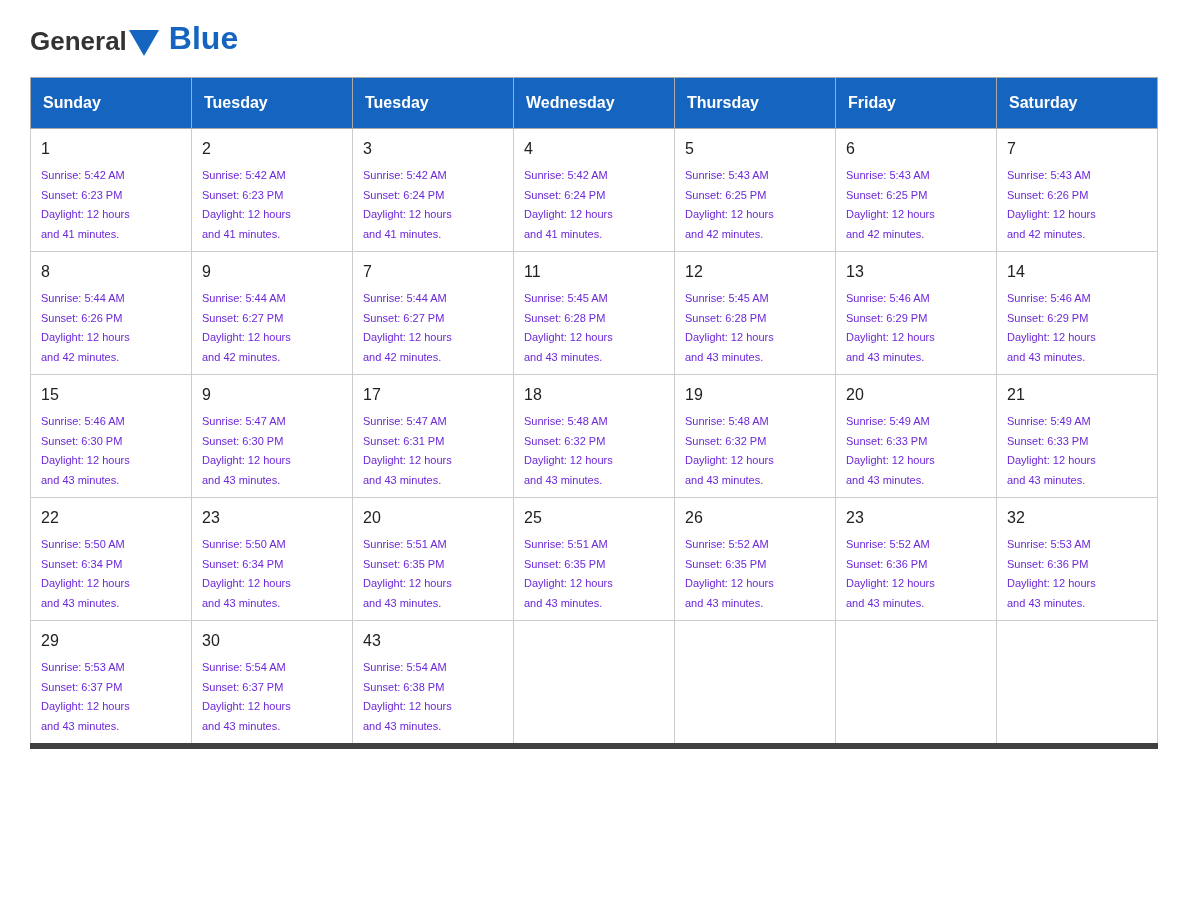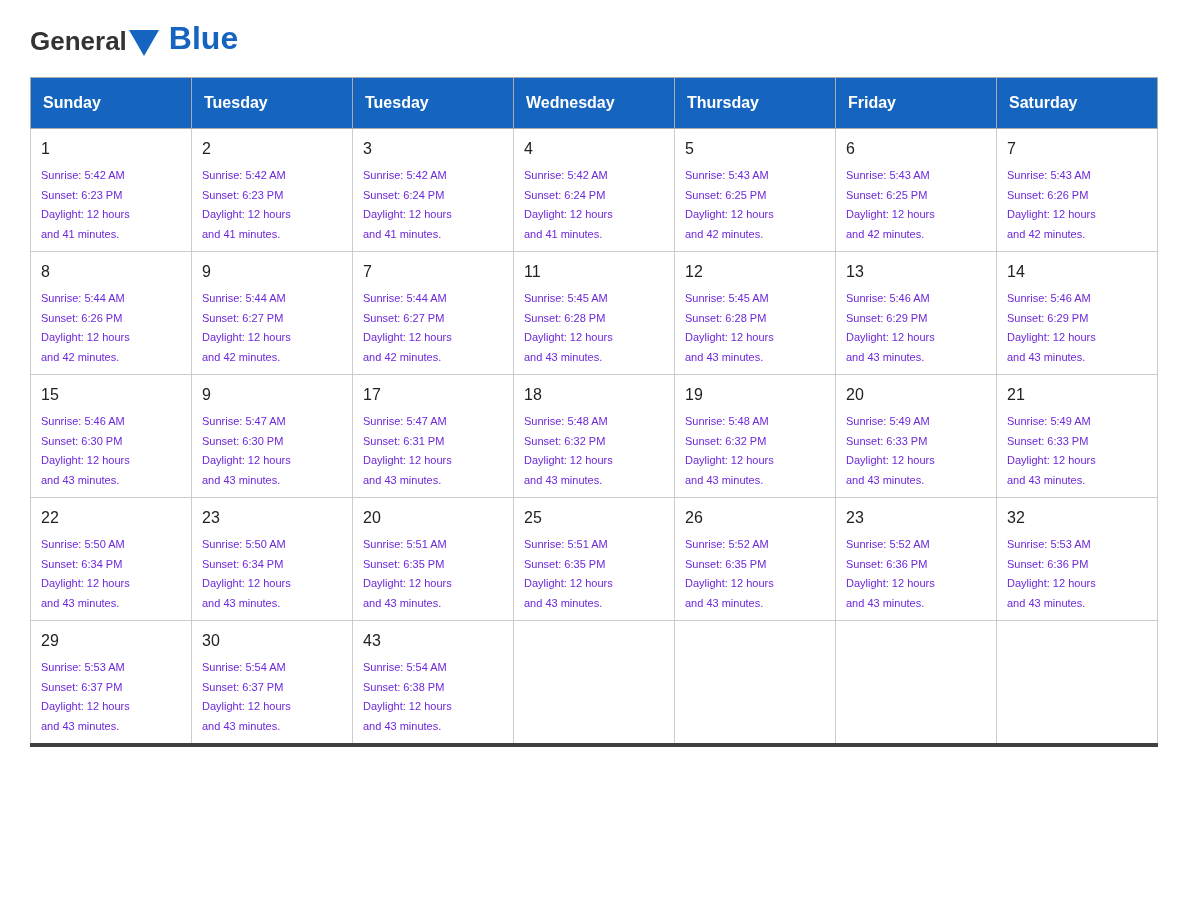--- a/index.html
+++ b/index.html
@@ -63,21 +63,21 @@
     }
     .day-info {
       font-size: 11px;
       color: #6d28d9;
       line-height: 1.55;
     }
     .empty-cell {
       background: #fff;
     }
     .calendar tbody tr:last-child td {
-      border-bottom: 4px solid #404040;
+      border-bottom: 6px solid #404040;
     }
     .logo-wrapper {
       display: flex;
       flex-direction: row;
       align-items: flex-end;
     }
     .logo-row {
       display: flex;
       align-items: center;
     }

